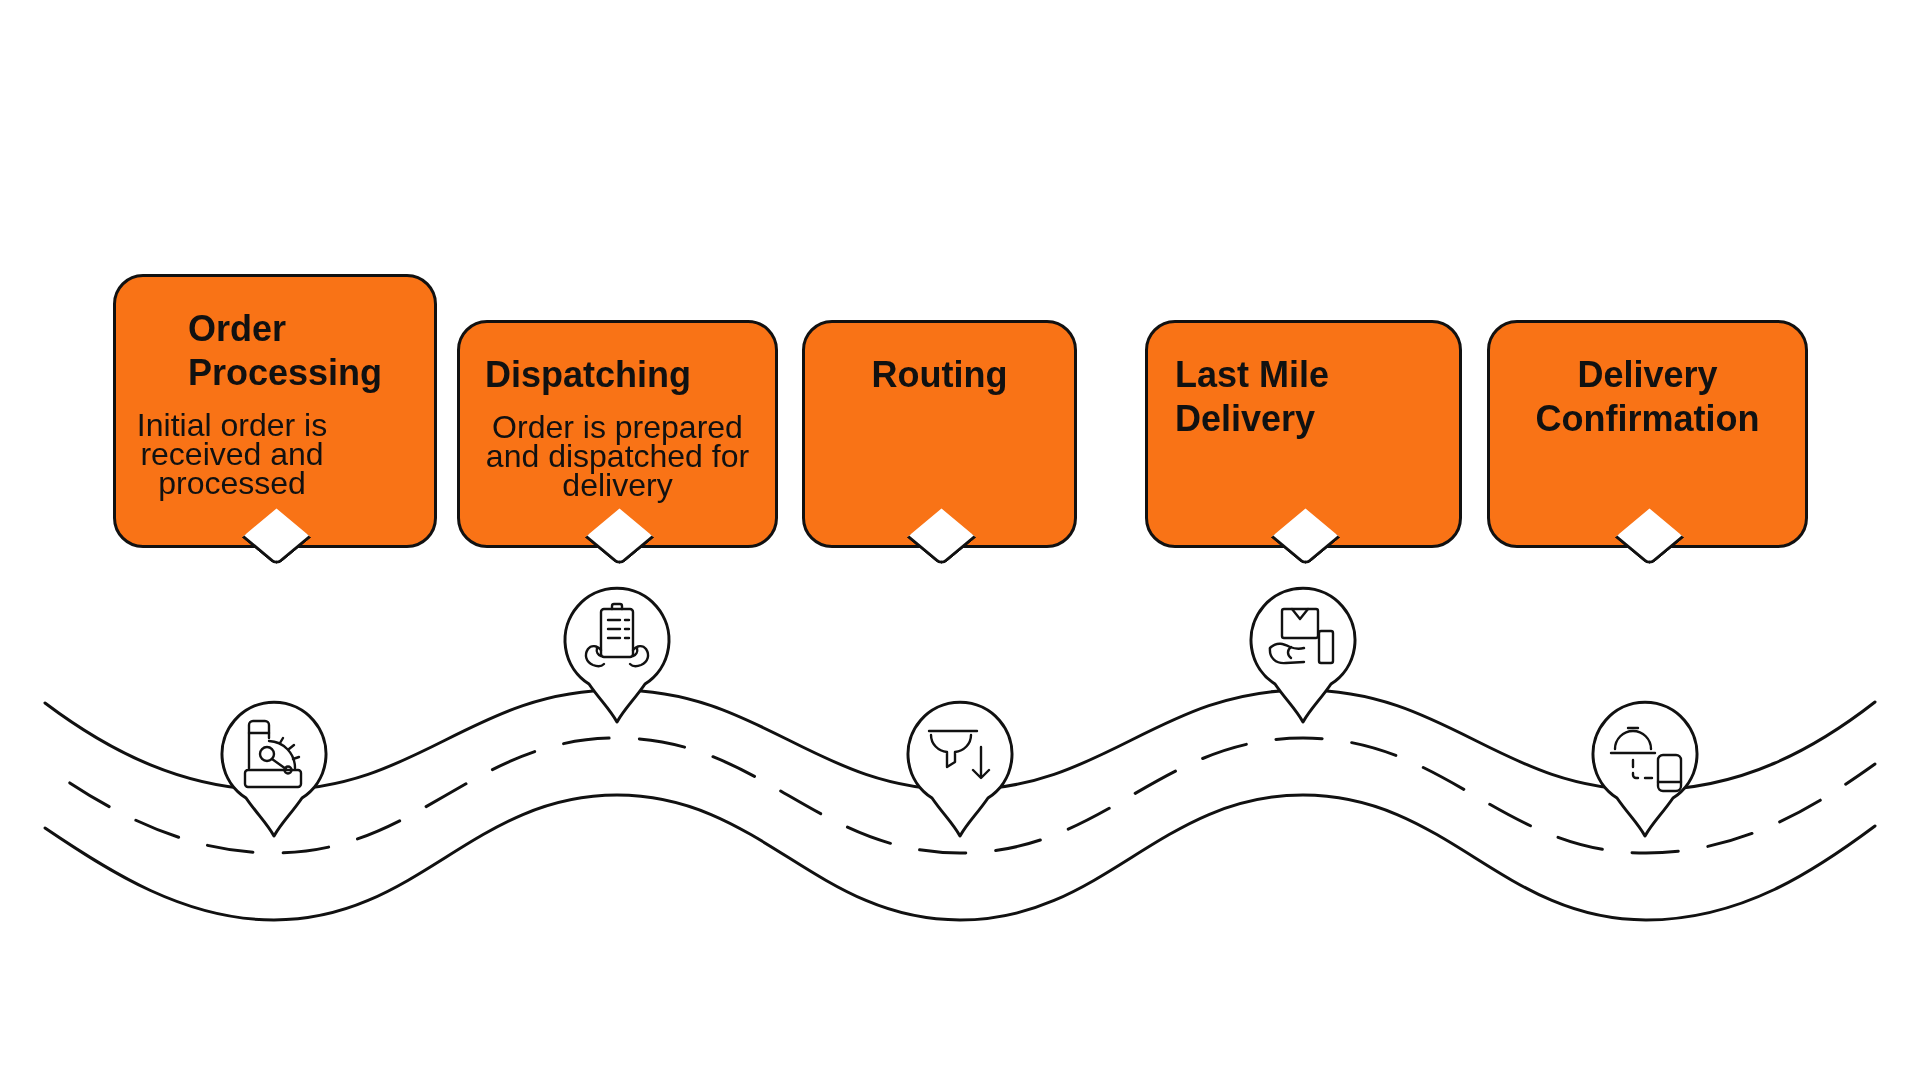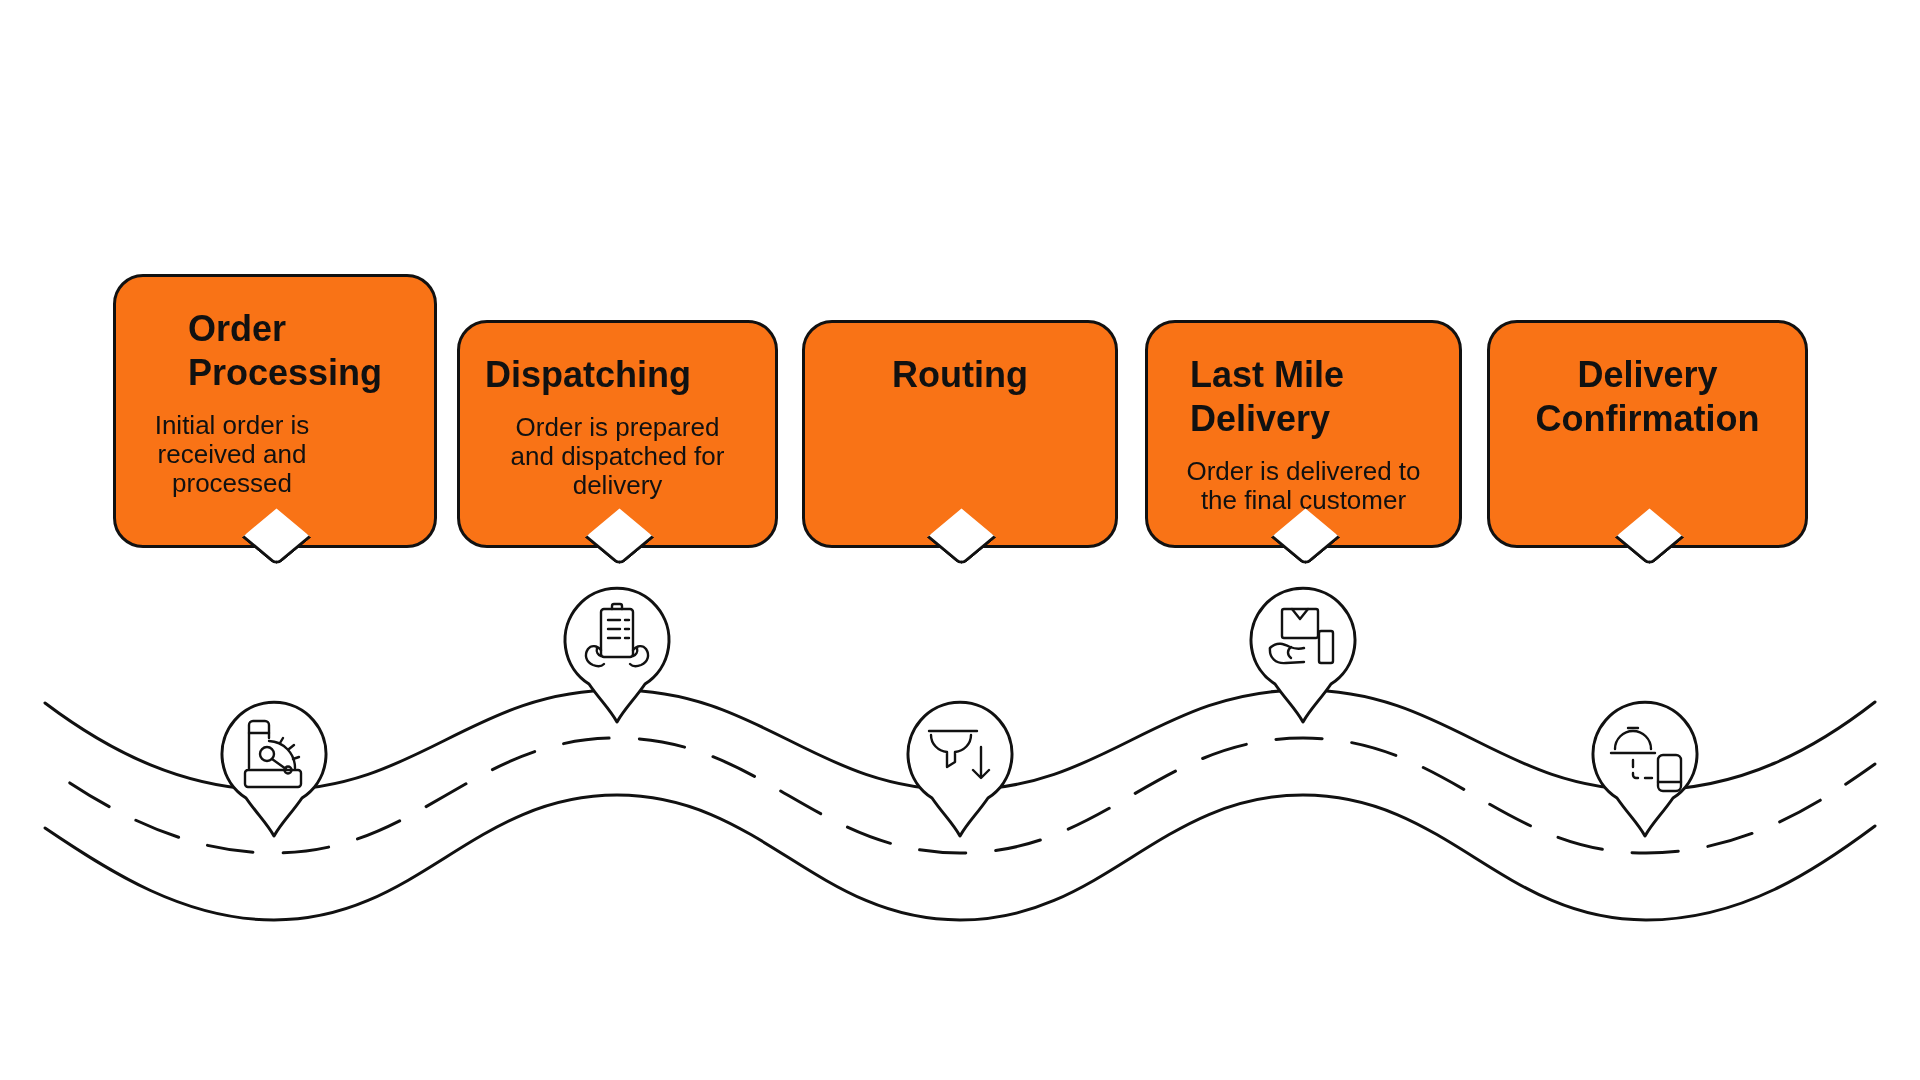--- a/index.html
+++ b/index.html
@@ -21,33 +21,33 @@
     margin-left:-19px; background:#ffffff;
     border-right:3px solid #111111; border-bottom:3px solid #111111;
     border-bottom-right-radius:7px;
     transform:scale(1.2,1) rotate(45deg);
   }
   .title {
     font-size:36px; line-height:44px; font-weight:700;
     text-align:center; white-space:pre-line; letter-spacing:0;
   }
   .desc {
-    margin-top:16px; font-size:26px; line-height:29px; font-weight:400;
+    margin-top:16px; font-size:32px; line-height:29px; font-weight:400;
     text-align:center; white-space:pre-line;
   }
   
   .b1 { left:113px; top:274px; width:324px; height:274px; }
   .b2 { left:457px; top:320px; width:321px; height:228px; }
-  .b3 { left:802px; top:320px; width:316px; height:228px; }
+  .b3 { left:802px; top:320px; width:275px; height:228px; }
   .b4 { left:1145px; top:320px; width:317px; height:228px; }
   .b5 { left:1487px; top:320px; width:321px; height:228px; }
   .b1 .title { text-align:left; padding-left:72px; }
   .b1 .desc  { margin-right:86px; }
   .b2 .title { text-align:left; padding-left:25px; }
-  .b4 .title { text-align:left; padding-left:42px; }
+  .b4 .title { text-align:left; padding-left:27px; }
 
   svg .stroke { fill:none; stroke:#111111; stroke-width:3; stroke-linecap:round; stroke-linejoin:round; }
   svg .icon   { fill:none; stroke:#111111; stroke-width:2.4; stroke-linecap:round; stroke-linejoin:round; }
   svg .pinbody{ fill:#ffffff; stroke:#111111; stroke-width:3; stroke-linejoin:round; }
 </style>
 </head>
 <body>
 
 <div class="canvas">
 
@@ -144,22 +144,20 @@
   </div>
 
   <div class="bubble b3">
     <div class="title">Routing</div>
     <div class="tail"></div>
   </div>
 
   <div class="bubble b4">
     <div class="title">Last Mile
 Delivery</div>
-    <div class="desc">Order is delivered to
-the final customer</div>
     <div class="tail"></div>
   </div>
 
   <div class="bubble b5">
     <div class="title">Delivery
 Confirmation</div>
     <div class="tail"></div>
   </div>
 
 </div>

